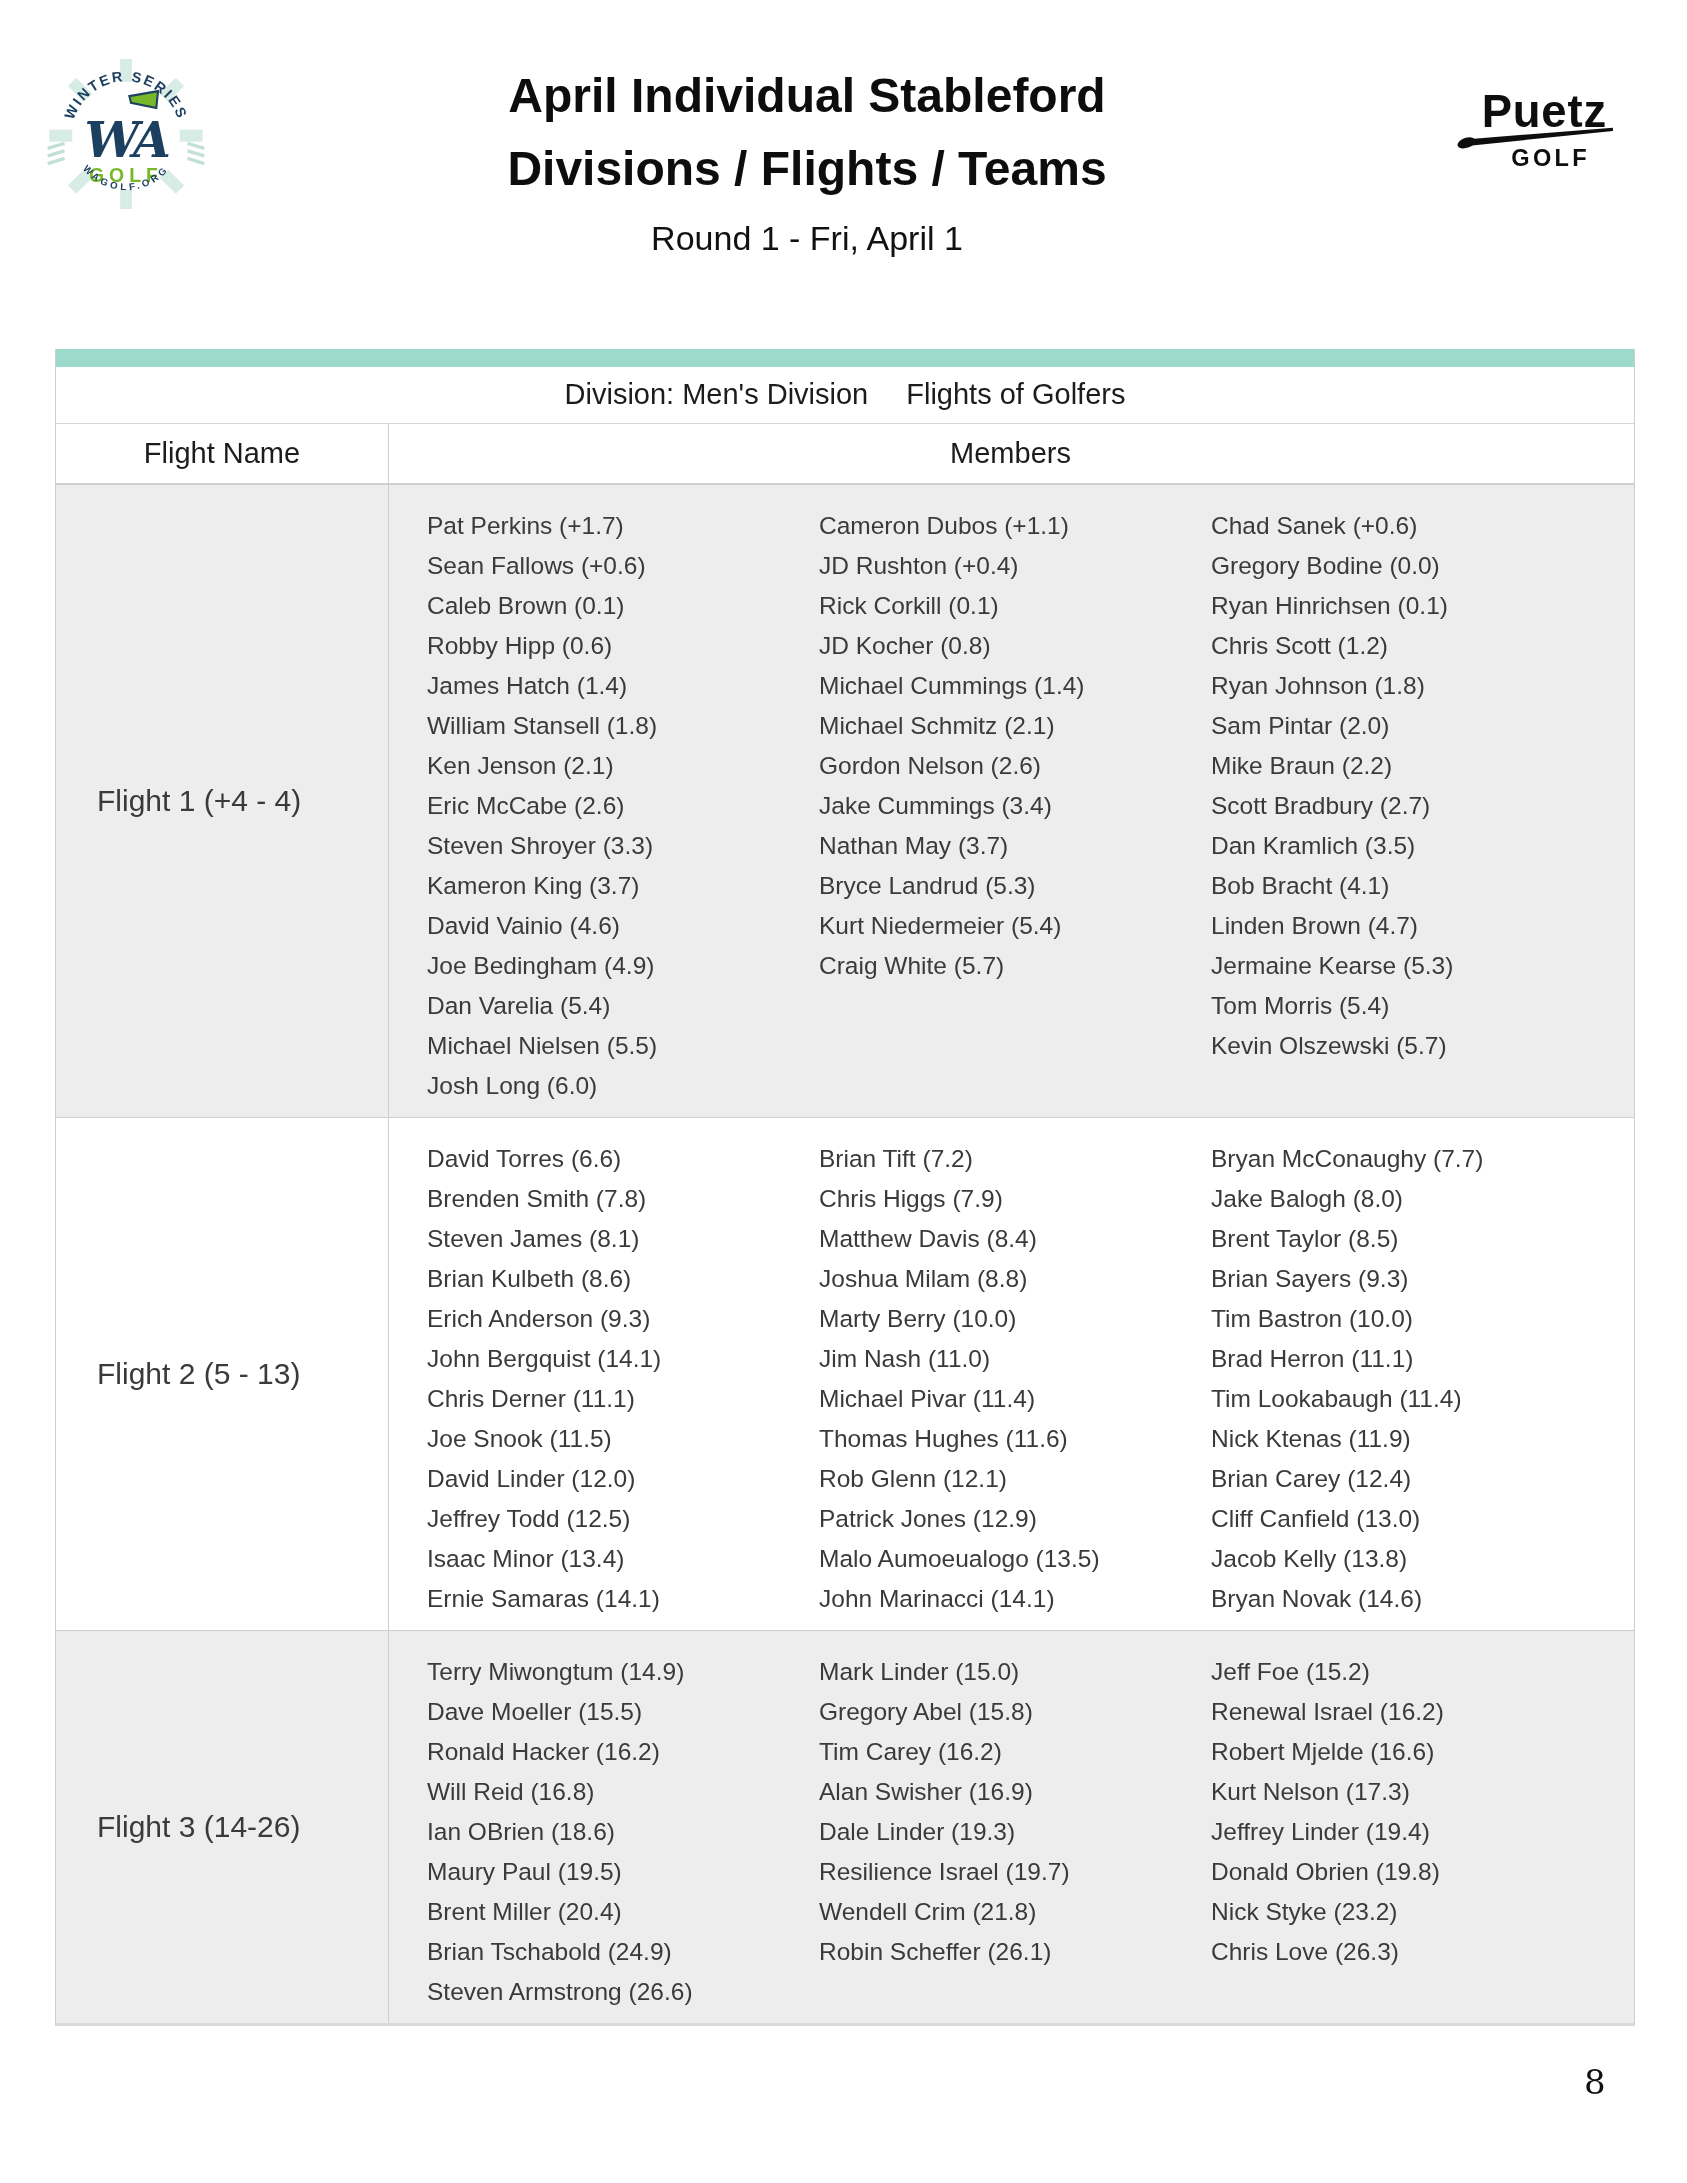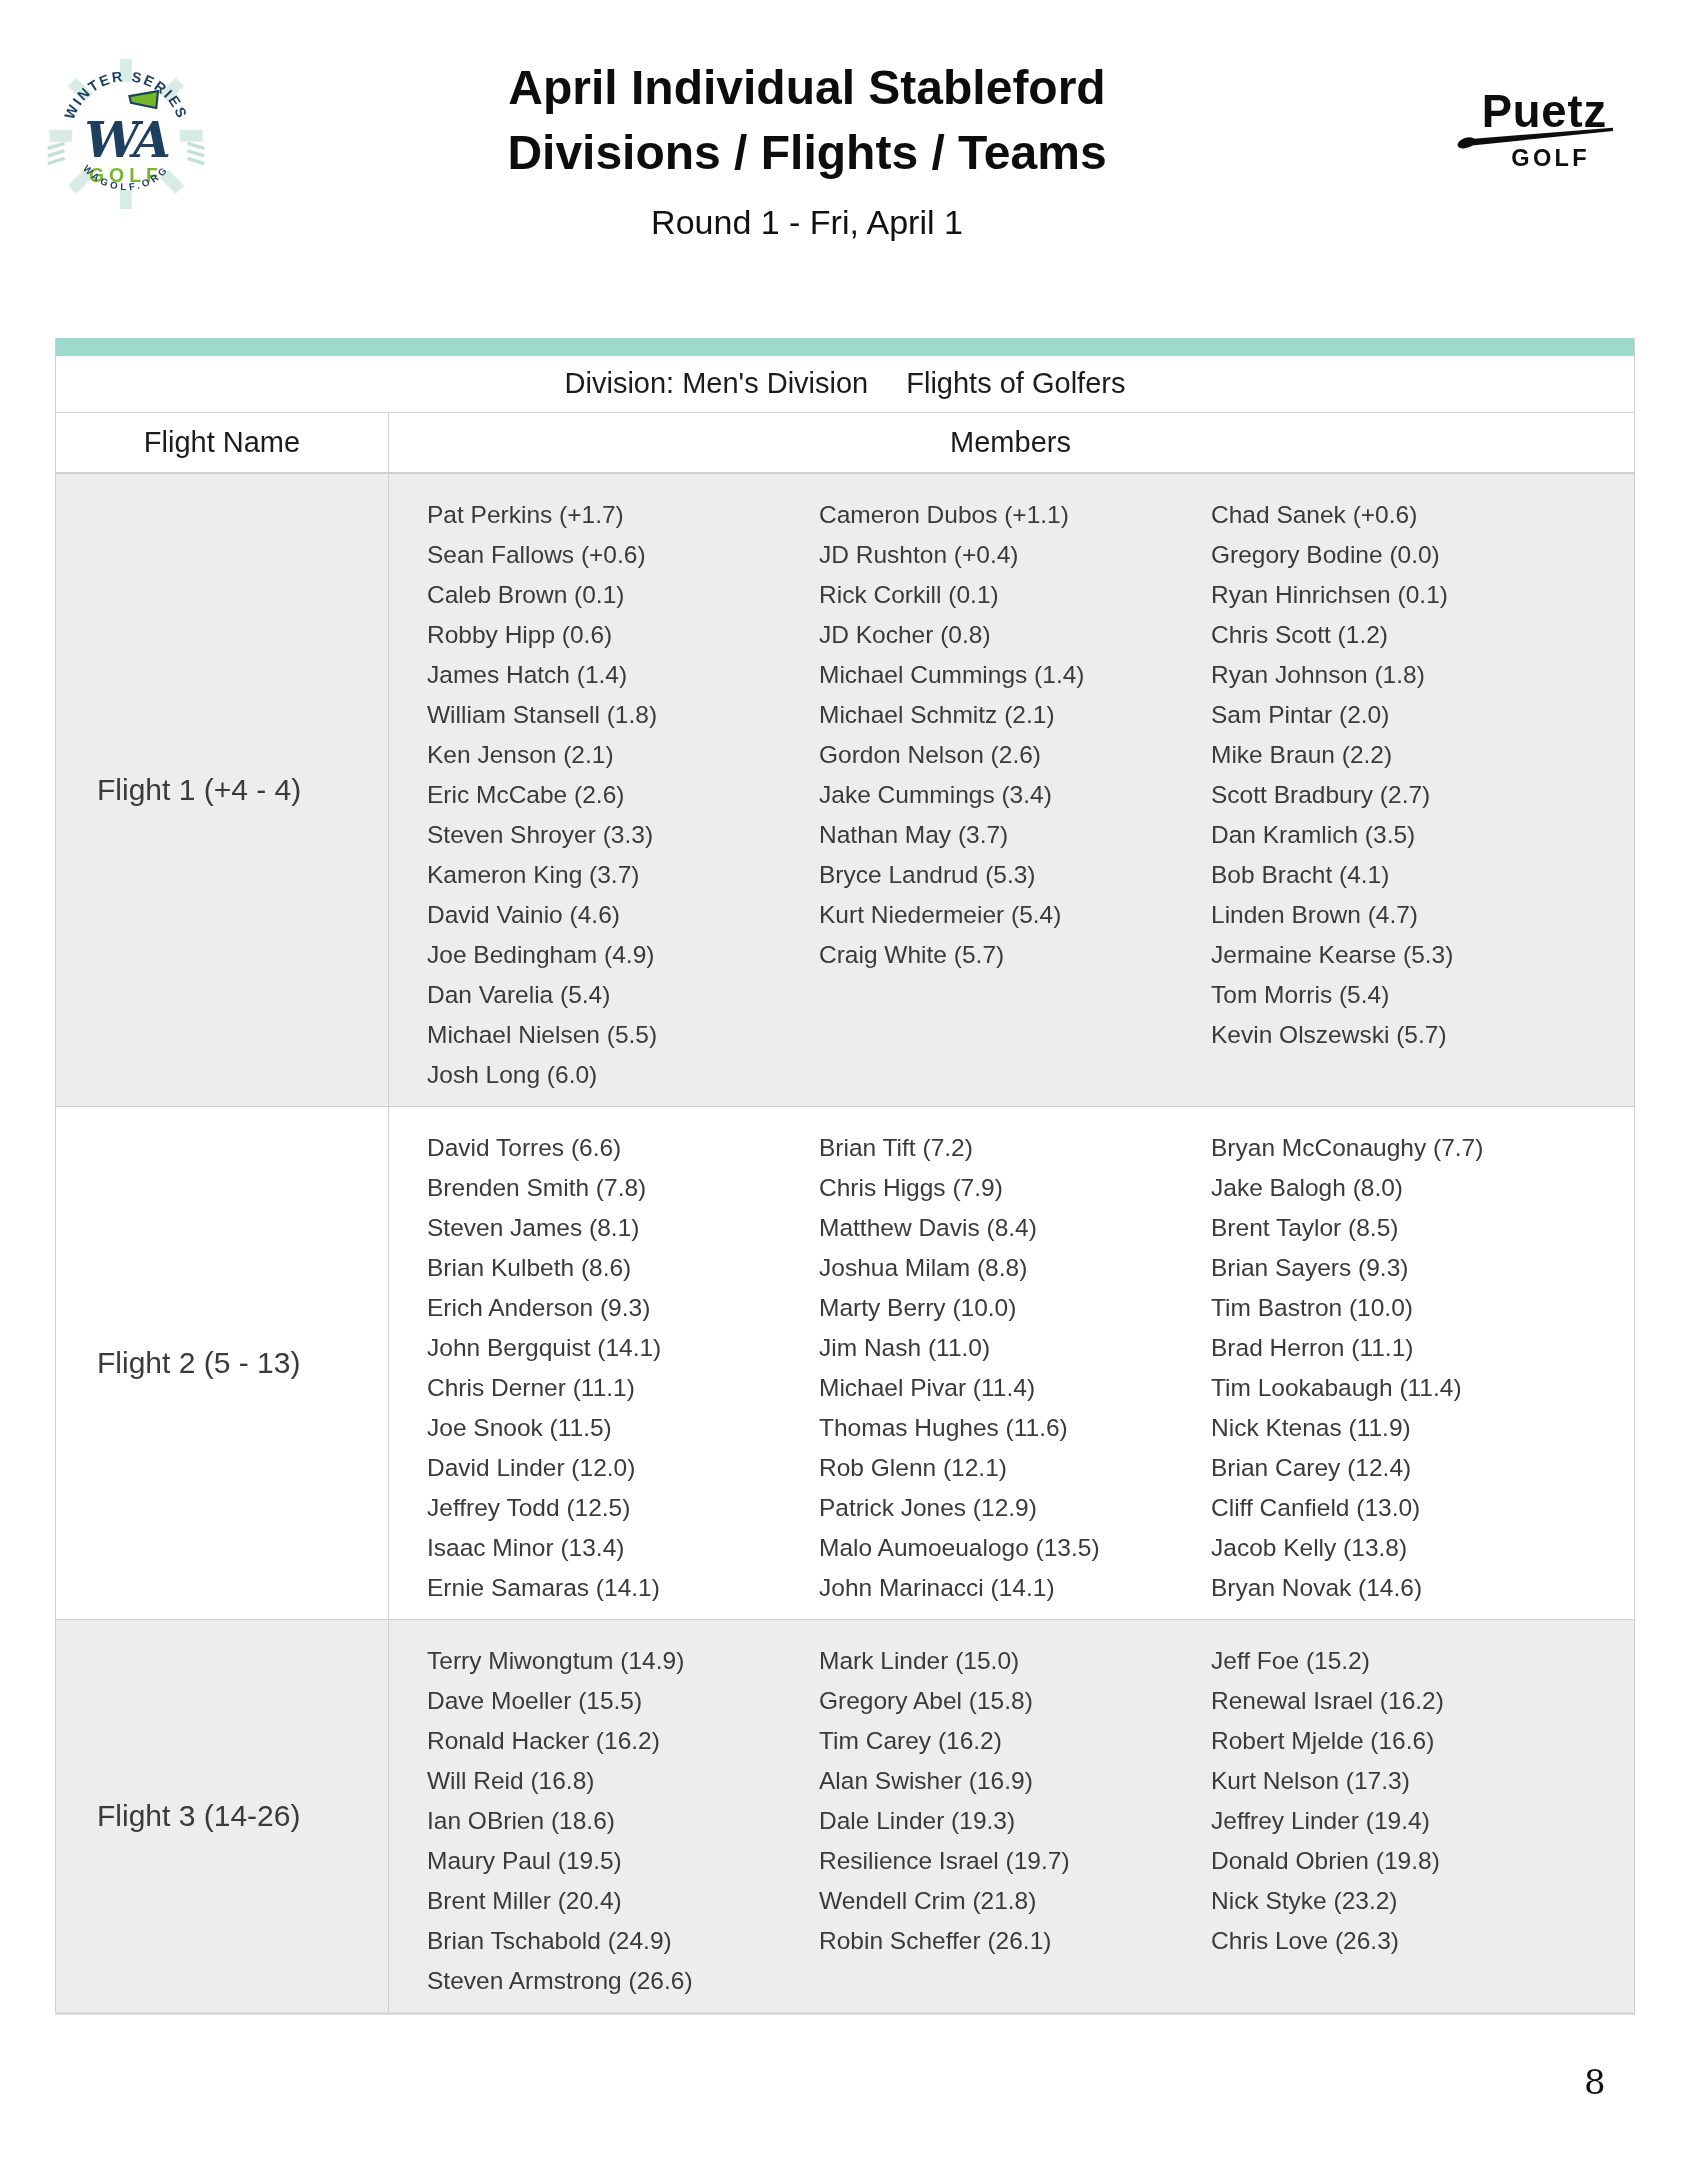--- a/index.html
+++ b/index.html
@@ -2,31 +2,31 @@
 <html style="--teal: #9CDACB; --shaded: #EDEDED; --border: #CFCFCF; --navy: #1E4060; --green: #76B82A;font-size:13.5px"><head>
 <meta charset="utf-8">
 <style>
   html,body{margin:0;padding:0;}
   body{
     width:1687px;height:2183px;position:relative;background:#ffffff;
     font-family:"Liberation Sans", sans-serif;color:#3a3a3a;overflow:hidden;
   }
   
   .title-block{position:absolute;top:51px;left:807px;transform:translateX(-50%);text-align:center;white-space:nowrap;}
-  .title-line{font-size:48px;font-weight:bold;line-height:57px;color:#0d0d0d;margin:8px;letter-spacing:0;}
+  .title-line{font-size:48px;font-weight:bold;line-height:57px;color:#0d0d0d;margin:16px;letter-spacing:0;}
   .subtitle{font-size:34px;color:#111;margin-top:22px;}
   .wa-logo{position:absolute;left:46px;top:49px;}
   .puetz-logo{position:absolute;left:1453px;top:78px;}
   .arc-text{fill:var(--navy);font-family:"Liberation Sans",sans-serif;font-weight:bold;}
   .wa-script{fill:var(--navy);font-family:"DejaVu Serif",serif;font-style:italic;font-weight:bold;}
   .golf-green{fill:var(--green);font-family:"Liberation Sans",sans-serif;font-weight:bold;}
   .puetz-word{fill:#0e0e0e;font-family:"Liberation Sans",sans-serif;font-weight:bold;}
   
   .report-table{
-    position:absolute;left:55px;top:338px;width:1578px;
+    position:absolute;left:55px;top:349px;width:1578px;
     border-left:1.7px solid var(--border);border-right:1.7px solid var(--border);
     border-bottom:3.4px solid #dadada;background:#fff;
   }
   .teal-bar{height:17.7px;background:var(--teal);}
   .division-row{
     height:56px;display:flex;align-items:center;justify-content:center;gap:38px;
     font-size:29px;color:#1c1c1c;background:#fff;border-bottom:1.7px solid #d6d6d6;white-space:nowrap;
   }
   .header-row{display:grid;grid-template-columns:333px 1243px;height:59px;border-bottom:2.5px solid var(--border);background:#fff;}
   .header-row .hcell{display:flex;align-items:center;justify-content:center;font-size:29px;color:#1c1c1c;}

